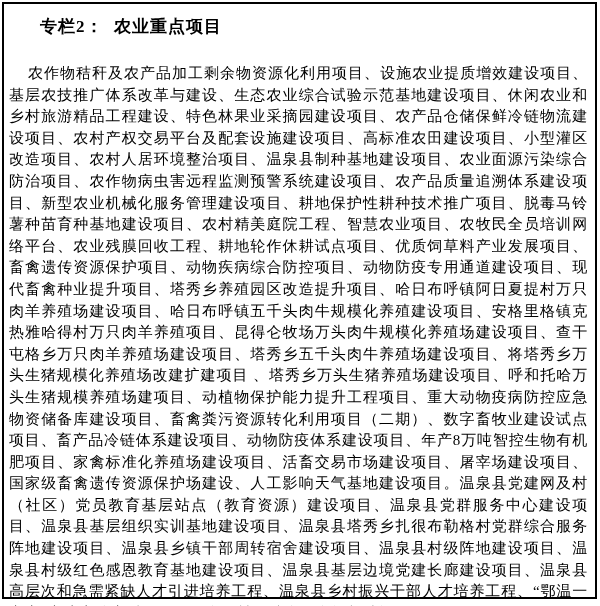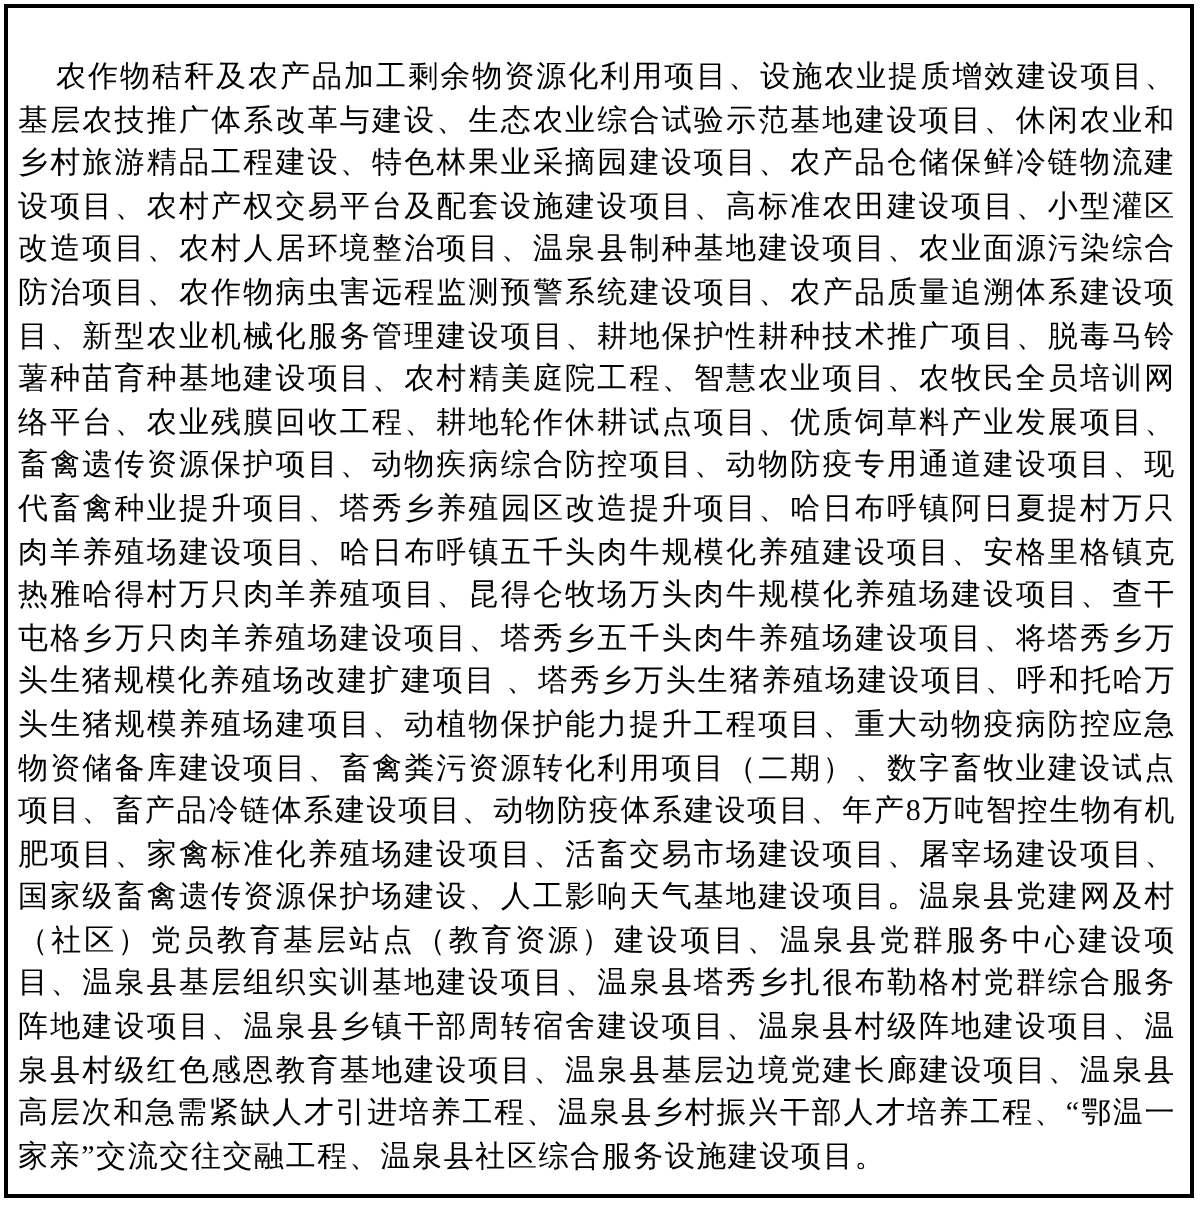--- a/index.html
+++ b/index.html
@@ -41,14 +41,15 @@
     text-align: justify;
     text-indent: 19px;
     white-space: pre-wrap;
     word-break: break-all;
   }
 </style>
 </head>
 <body>
 
 <div class="frame">
+  <h2 class="box-title">专栏2：  农业重点项目</h2>
   <p class="box-paragraph">农作物秸秆及农产品加工剩余物资源化利用项目、设施农业提质增效建设项目、基层农技推广体系改革与建设、生态农业综合试验示范基地建设项目、休闲农业和乡村旅游精品工程建设、特色林果业采摘园建设项目、农产品仓储保鲜冷链物流建设项目、农村产权交易平台及配套设施建设项目、高标准农田建设项目、小型灌区改造项目、农村人居环境整治项目、温泉县制种基地建设项目、农业面源污染综合防治项目、农作物病虫害远程监测预警系统建设项目、农产品质量追溯体系建设项目、新型农业机械化服务管理建设项目、耕地保护性耕种技术推广项目、脱毒马铃薯种苗育种基地建设项目、农村精美庭院工程、智慧农业项目、农牧民全员培训网络平台、农业残膜回收工程、耕地轮作休耕试点项目、优质饲草料产业发展项目、畜禽遗传资源保护项目、动物疾病综合防控项目、动物防疫专用通道建设项目、现代畜禽种业提升项目、塔秀乡养殖园区改造提升项目、哈日布呼镇阿日夏提村万只肉羊养殖场建设项目、哈日布呼镇五千头肉牛规模化养殖建设项目、安格里格镇克热雅哈得村万只肉羊养殖项目、昆得仑牧场万头肉牛规模化养殖场建设项目、查干屯格乡万只肉羊养殖场建设项目、塔秀乡五千头肉牛养殖场建设项目、将塔秀乡万头生猪规模化养殖场改建扩建项目 、塔秀乡万头生猪养殖场建设项目、呼和托哈万头生猪规模养殖场建项目、动植物保护能力提升工程项目、重大动物疫病防控应急物资储备库建设项目、畜禽粪污资源转化利用项目（二期）、数字畜牧业建设试点项目、畜产品冷链体系建设项目、动物防疫体系建设项目、年产8万吨智控生物有机肥项目、家禽标准化养殖场建设项目、活畜交易市场建设项目、屠宰场建设项目、国家级畜禽遗传资源保护场建设、人工影响天气基地建设项目。温泉县党建网及村（社区）党员教育基层站点（教育资源）建设项目、温泉县党群服务中心建设项目、温泉县基层组织实训基地建设项目、温泉县塔秀乡扎很布勒格村党群综合服务阵地建设项目、温泉县乡镇干部周转宿舍建设项目、温泉县村级阵地建设项目、温泉县村级红色感恩教育基地建设项目、温泉县基层边境党建长廊建设项目、温泉县高层次和急需紧缺人才引进培养工程、温泉县乡村振兴干部人才培养工程、“鄂温一家亲”交流交往交融工程、温泉县社区综合服务设施建设项目。</p>
 </div>
 
 </body></html>

